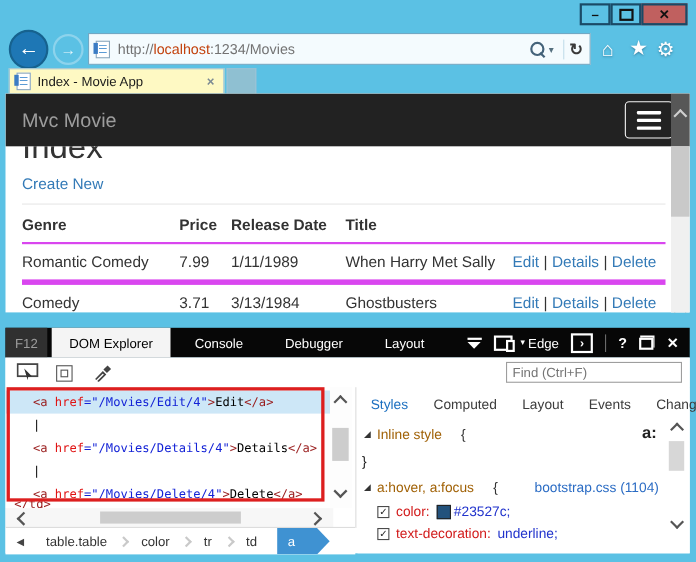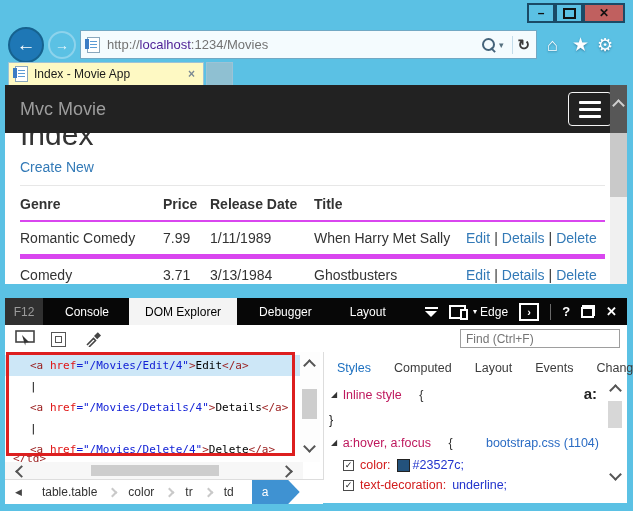--- a/index.html
+++ b/index.html
@@ -21,21 +21,21 @@
   .btn-fwd{position:absolute;left:48px;top:31px;width:28px;height:28px;border-radius:50%;
     border:2px solid #8dd3ec;box-sizing:border-box;color:#e9f7fc;
     display:flex;align-items:center;justify-content:center;font-size:14px;font-weight:bold;}
   .url-field{position:absolute;left:80px;top:30px;width:457px;height:29px;background:#f4fbfe;
     border:1px solid #71a8c4;box-sizing:border-box;display:flex;align-items:center;padding:0 6px;}
   .doc-icon{width:11px;height:14px;background:#fff;border:1px solid #8aa7bd;position:relative;flex:0 0 auto;}
   .doc-icon::before{content:"";position:absolute;left:2px;top:3px;right:2px;height:8px;
     background:repeating-linear-gradient(#5b9bd5 0 1px,transparent 1px 3px);}
   .doc-icon::after{content:"";position:absolute;left:-3px;top:1px;width:4px;height:10px;background:#3b7cc4;}
   .url-text{font-size:13px;margin-left:7px;white-space:nowrap;flex:1 1 auto;overflow:hidden;}
-  .url-gray{color:#737373;} .url-host{color:#4c1d95;}
+  .url-gray{color:#737373;} .url-host{color:#c2410c;}
   .search-icon{width:9px;height:9px;border:2px solid #44637a;border-radius:50%;position:relative;flex:0 0 auto;}
   .search-icon::after{content:"";position:absolute;width:2px;height:6px;background:#44637a;
     left:8px;top:7px;transform:rotate(-45deg);}
   .url-caret{color:#55707f;font-size:9px;margin:0 5px 0 4px;}
   .url-sep{width:1px;height:18px;background:#c3dcea;margin:0 4px;}
   .refresh-icon{color:#3a3a3a;font-size:15px;font-weight:bold;}
   .chrome-ico{position:absolute;top:34px;color:#fdfeff;font-size:18px;line-height:22px;
     text-shadow:0 1px 2px rgba(20,70,100,.55);}
   .ico-home{left:547px;} .ico-star{left:572px;font-size:19px;} .ico-gear{left:597px;}
 
@@ -141,21 +141,21 @@
   .crumb-sep .chev{width:5px;height:5px;border-color:#c9c9c9;}
   .crumb-active{display:flex;align-items:center;background:#3f92d2;color:#fff;width:38px;
     padding-left:10px;margin-left:6px;clip-path:polygon(0 0,76% 0,100% 50%,76% 100%,0 100%);}
 
   
   .rpane{position:absolute;left:325px;top:352px;width:302px;height:151px;background:#fff;font-size:12.5px;}
   .rtabs{position:absolute;top:9px;left:12px;display:flex;gap:23px;color:#3c3c3c;}
   .rtab.active{color:#1d70c0;}
   .sline{position:absolute;left:6px;white-space:nowrap;color:#222;}
   .expander{font-size:8px;color:#333;margin-right:2px;vertical-align:2px;}
-  .sel-maroon{color:#be185d;}
+  .sel-maroon{color:#a16207;}
   .brace{color:#333;margin-left:14px;}
   .pseudo-btn{position:absolute;right:30px;top:33px;font-weight:bold;font-size:15px;color:#222;}
   .src-link{position:absolute;right:28px;color:#2b6cc4;white-space:nowrap;}
   .prop-row{position:absolute;left:18px;display:flex;align-items:center;white-space:nowrap;}
   .cbx{display:inline-flex;width:11px;height:11px;border:1px solid #4a4a4a;box-sizing:border-box;
     align-items:center;justify-content:center;font-size:9px;color:#222;margin-right:6px;background:#fff;}
   .pname{color:#d21c1c;margin-right:6px;} .pval{color:#2133cc;}
   .swatch{display:inline-block;width:11px;height:11px;background:#23527c;border:1px solid #222;margin-right:3px;}
   .rsb{position:absolute;left:607px;top:382px;width:18px;height:99px;}
   .rsb-up{position:absolute;top:4px;left:4px;}
@@ -246,22 +246,22 @@
       <span class="chev chev-up chev-lt pg-chev-top"></span>
       <div class="pg-sb-thumb"></div>
       <span class="chev chev-down pg-chev-bot"></span>
     </div>
   </div>
 
   <div class="dt-base"></div>
 
   <div class="dt-tabbar">
     <div class="f12-box">F12</div>
+    <div class="dt-tab active">DOM Explorer</div>
     <div class="dt-tab plain">Console</div>
-    <div class="dt-tab active">DOM Explorer</div>
     <div class="dt-tab plain">Debugger</div>
     <div class="dt-tab plain">Layout</div>
     <div class="dt-right">
       <span class="moretabs"></span>
       <span class="devsel">
         <span class="monitor"></span>
         <span class="smallcaret">▾</span>
         <span>Edge</span>
       </span>
       <span class="consbox">

